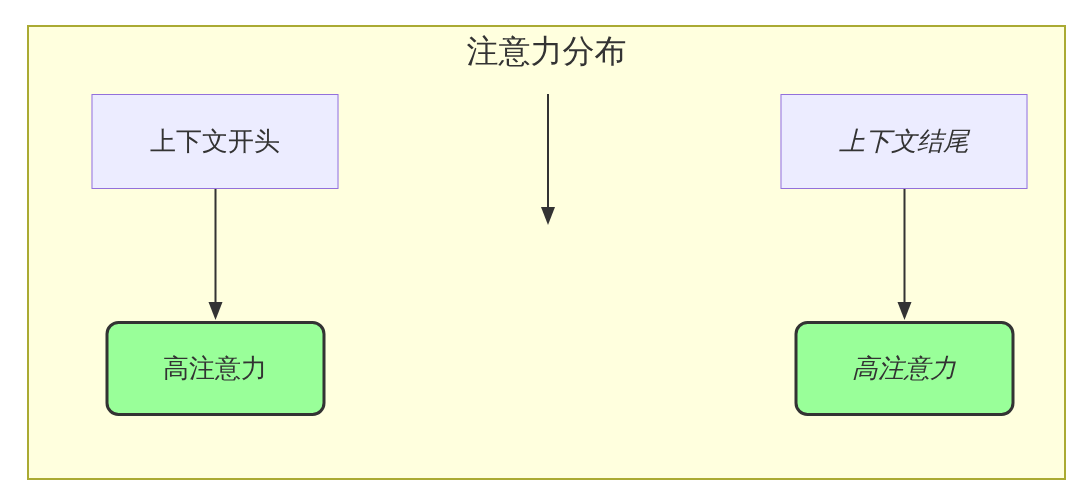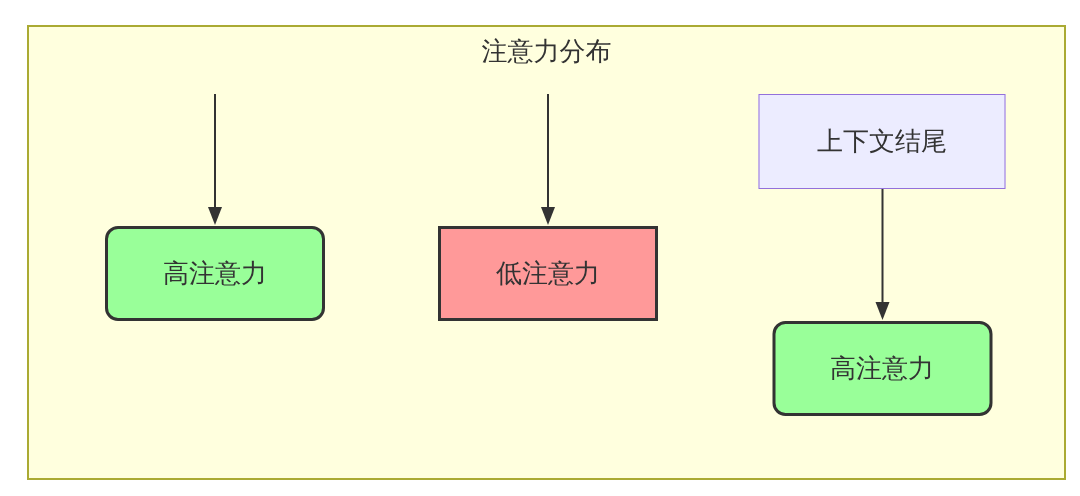--- a/index.html
+++ b/index.html
@@ -25,35 +25,35 @@
     background: #ffffde;
     border: 2px solid #aaaa33;
     box-sizing: border-box;
   }
   .cluster-title {
     position: absolute;
     top: 8px;
     left: 0;
     width: 100%;
     text-align: center;
-    font-size: 26px;
+    font-size: 32px;
     line-height: 32px;
     color: #333333;
   }
   .column {
     position: absolute;
     top: 67px;
     transform: translateX(-50%);
     display: flex;
     flex-direction: column;
     align-items: center;
   }
   .col-1 { left: 186px; }
   .col-2 { left: 519px; }
-  .col-3 { left: 853px; }
+  .col-3 { left: 875px; font-style: italic; }
   .node {
     display: flex;
     align-items: center;
     justify-content: center;
     box-sizing: border-box;
     font-size: 26px;
     white-space: nowrap;
     color: #333333;
   }
   .source-node {
@@ -76,37 +76,37 @@
   }
 </style>
 </head>
 <body>
 
 <div class="canvas">
   <div class="cluster">
     <div class="cluster-title">注意力分布</div>
 
     <div class="column col-1">
+      <div class="node source-node">
+        <span>上下文开头</span>
+      </div>
       <svg class="arrow" viewBox="0 0 18 132">
         <line x1="9" y1="0" x2="9" y2="115" stroke="#333333" stroke-width="2"></line>
         <polygon points="2,113 16,113 9,131" fill="#333333"></polygon>
       </svg>
       <div class="node result-node high">
         <span>高注意力</span>
       </div>
     </div>
 
     <div class="column col-2">
       <svg class="arrow" viewBox="0 0 18 132">
         <line x1="9" y1="0" x2="9" y2="115" stroke="#333333" stroke-width="2"></line>
         <polygon points="2,113 16,113 9,131" fill="#333333"></polygon>
       </svg>
-      <div class="node result-node low">
-        <span>低注意力</span>
-      </div>
     </div>
 
     <div class="column col-3">
       <div class="node source-node">
         <span>上下文结尾</span>
       </div>
       <svg class="arrow" viewBox="0 0 18 132">
         <line x1="9" y1="0" x2="9" y2="115" stroke="#333333" stroke-width="2"></line>
         <polygon points="2,113 16,113 9,131" fill="#333333"></polygon>
       </svg>

